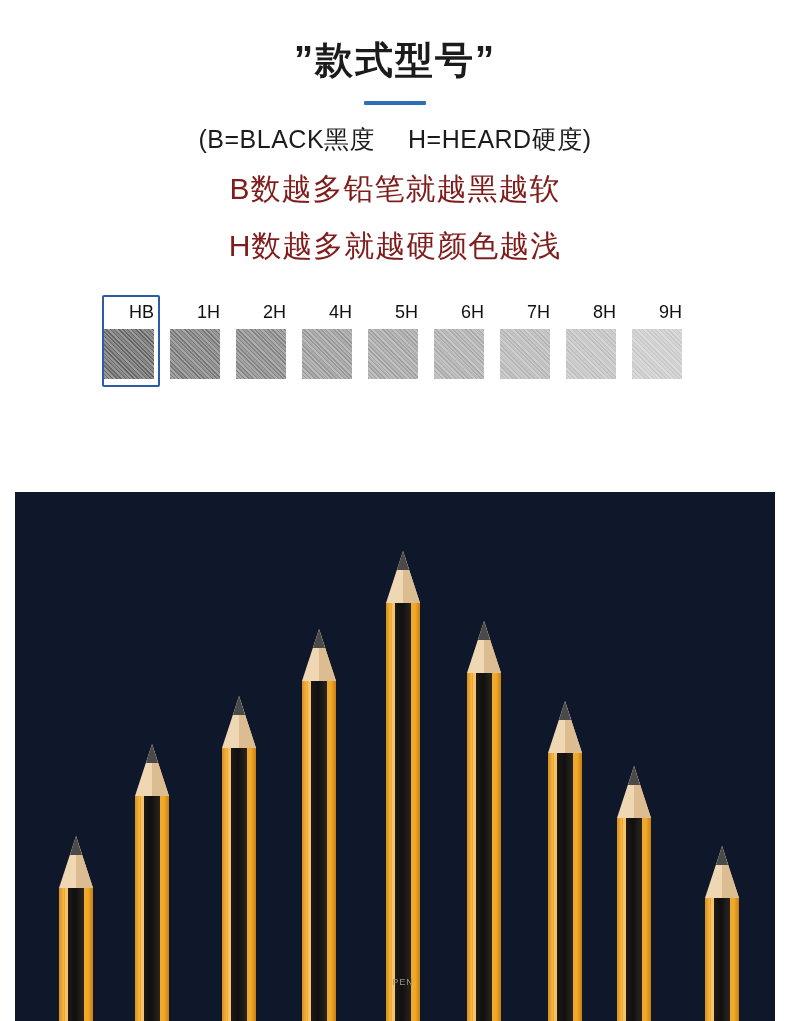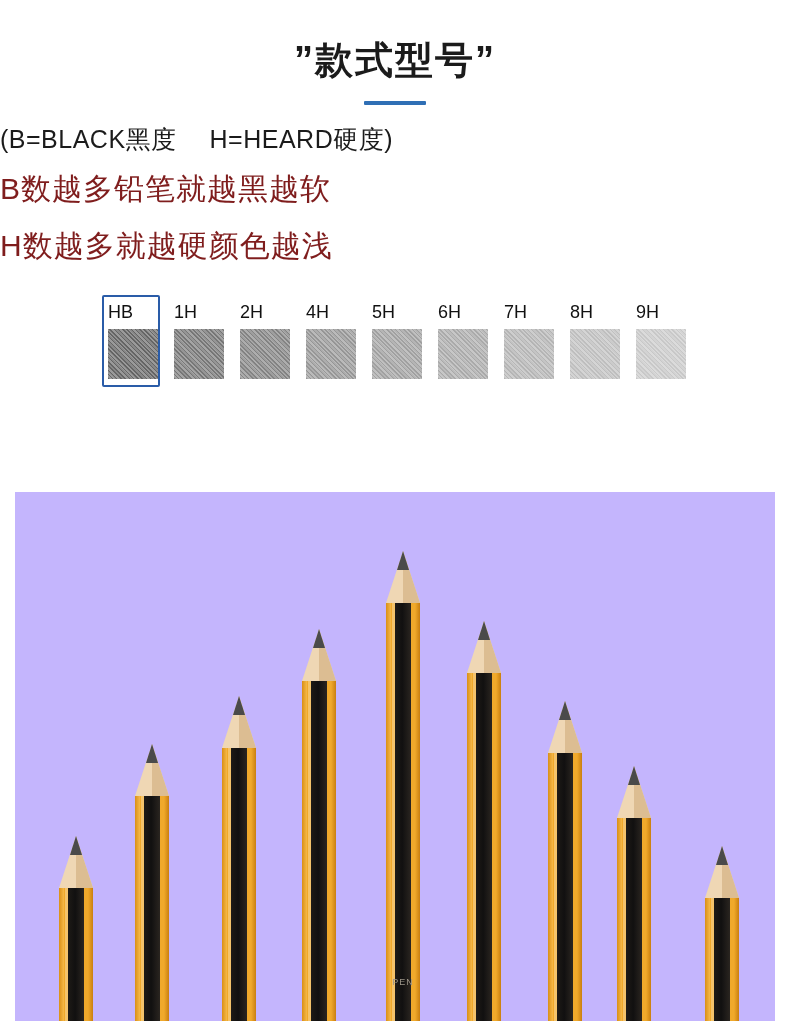--- a/index.html
+++ b/index.html
@@ -38,21 +38,21 @@
   }
   .title-rule {
     width: 62px;
     height: 4px;
     background: #2f6fb5;
     margin: 17px auto 0 auto;
     border-radius: 1px;
   }
 
   .subtitle-block {
-    text-align: left;
+    text-align: center;
     margin-top: 18px;
   }
   .legend-line {
     font-size: 25px;
     color: #1b1b1b;
     letter-spacing: 0.5px;
     line-height: 1.35;
     white-space: pre;
   }
   .desc-line {
@@ -68,21 +68,21 @@
     margin-top: 26px;
     display: flex;
     justify-content: center;
     align-items: flex-start;
     gap: 8px;
   }
   .swatch {
     width: 58px;
     display: flex;
     flex-direction: column;
-    align-items: flex-start;
+    align-items: flex-end;
     padding: 4px 4px 6px 4px;
     box-sizing: border-box;
     border: 2px solid transparent;
     border-radius: 2px;
   }
   .swatch.selected {
     border-color: #2a5ca8;
   }
   .swatch-label {
     font-size: 18px;
@@ -103,21 +103,21 @@
     inset: 0;
   }
 
   
   .photo {
     position: absolute;
     left: 15px;
     top: 492px;
     width: 760px;
     height: 529px;
-    background: #c4b5fd;
+    background: #0f172a;
     overflow: hidden;
   }
   .pencil {
     position: absolute;
     bottom: 0;
     width: 34px;
   }
   
   .pencil .tip {
     position: relative;

